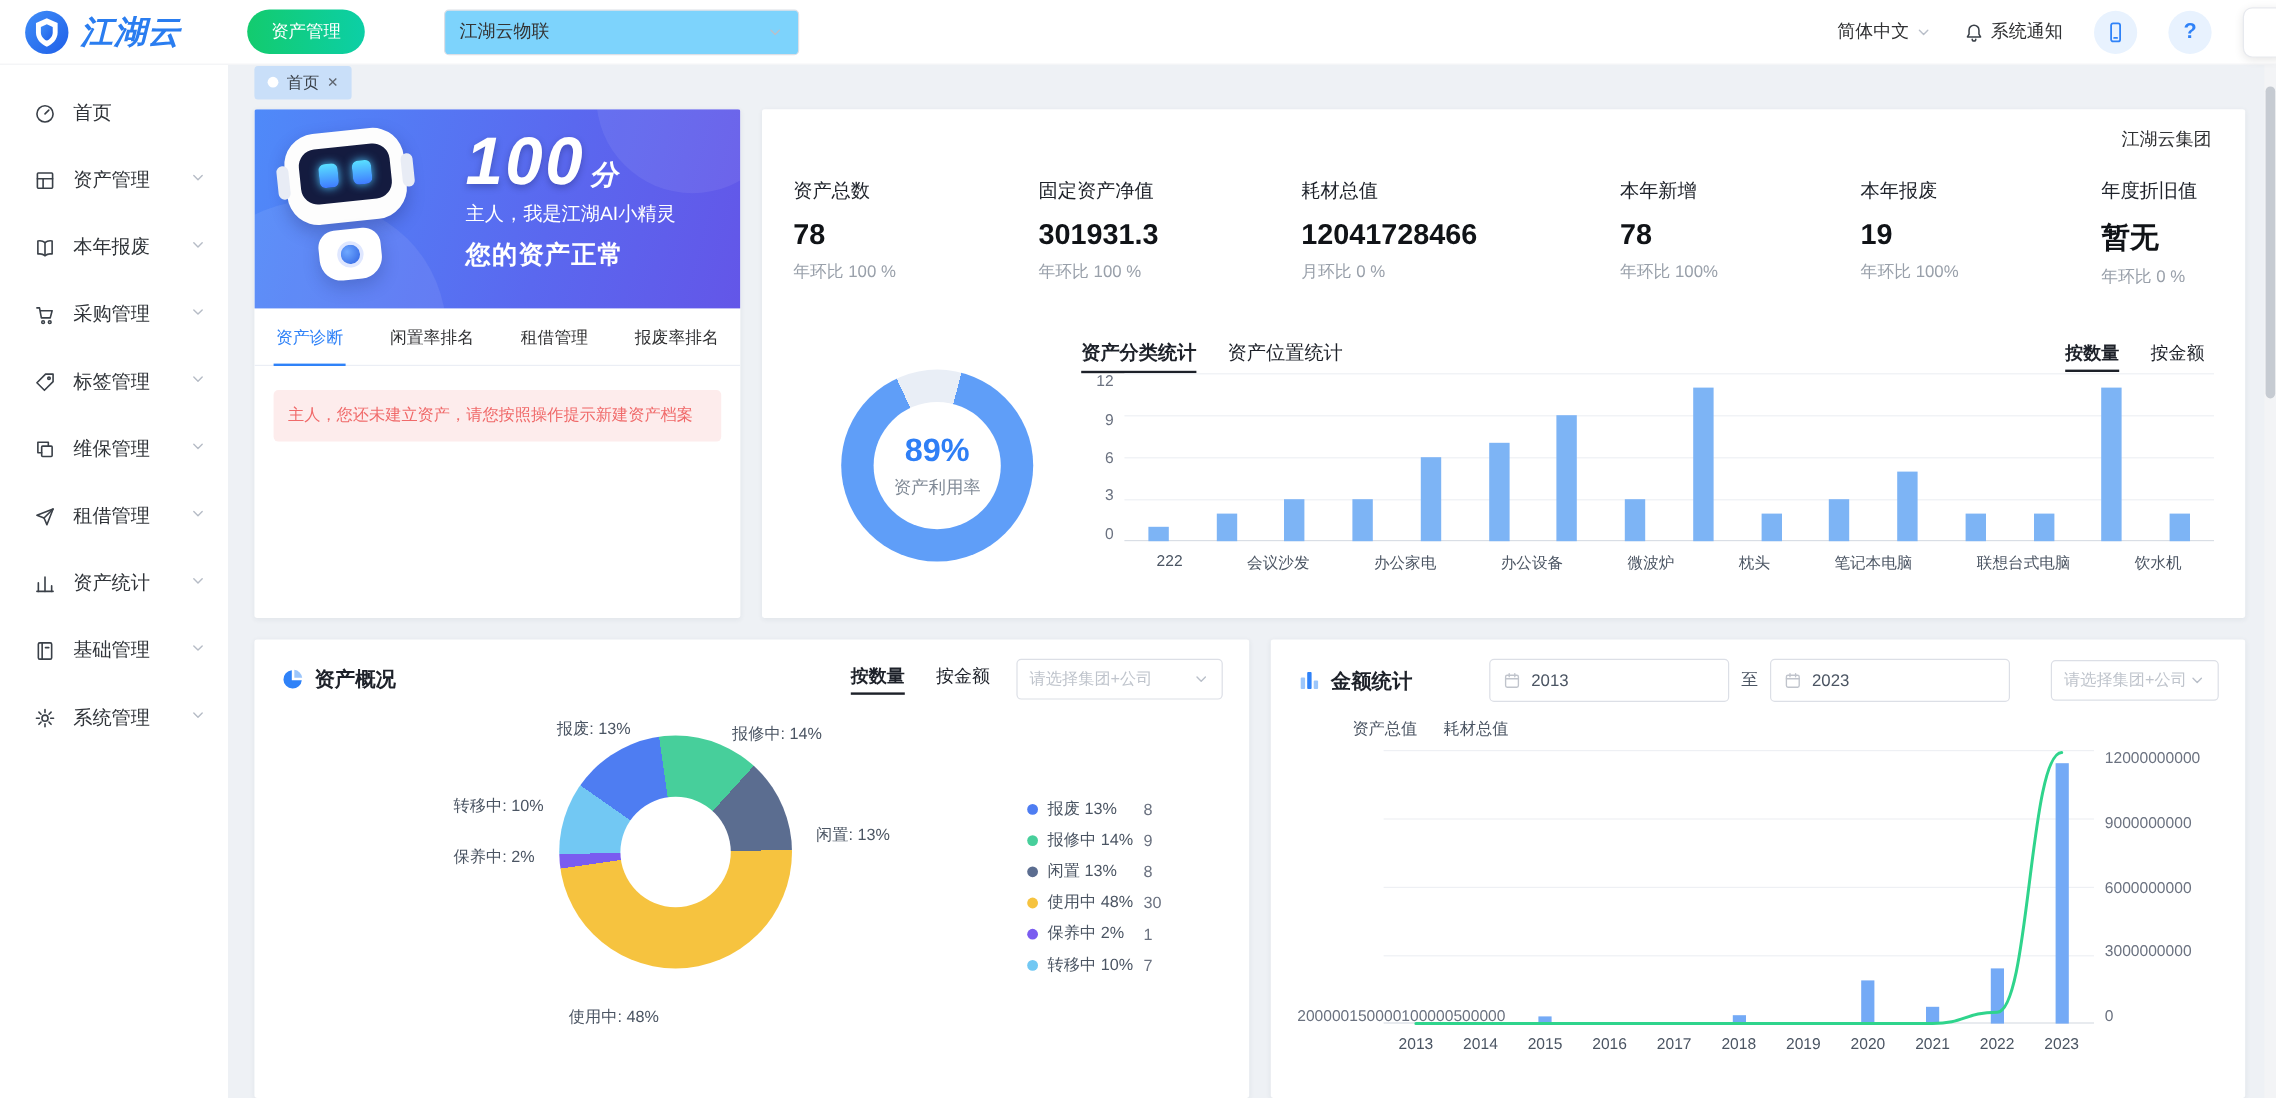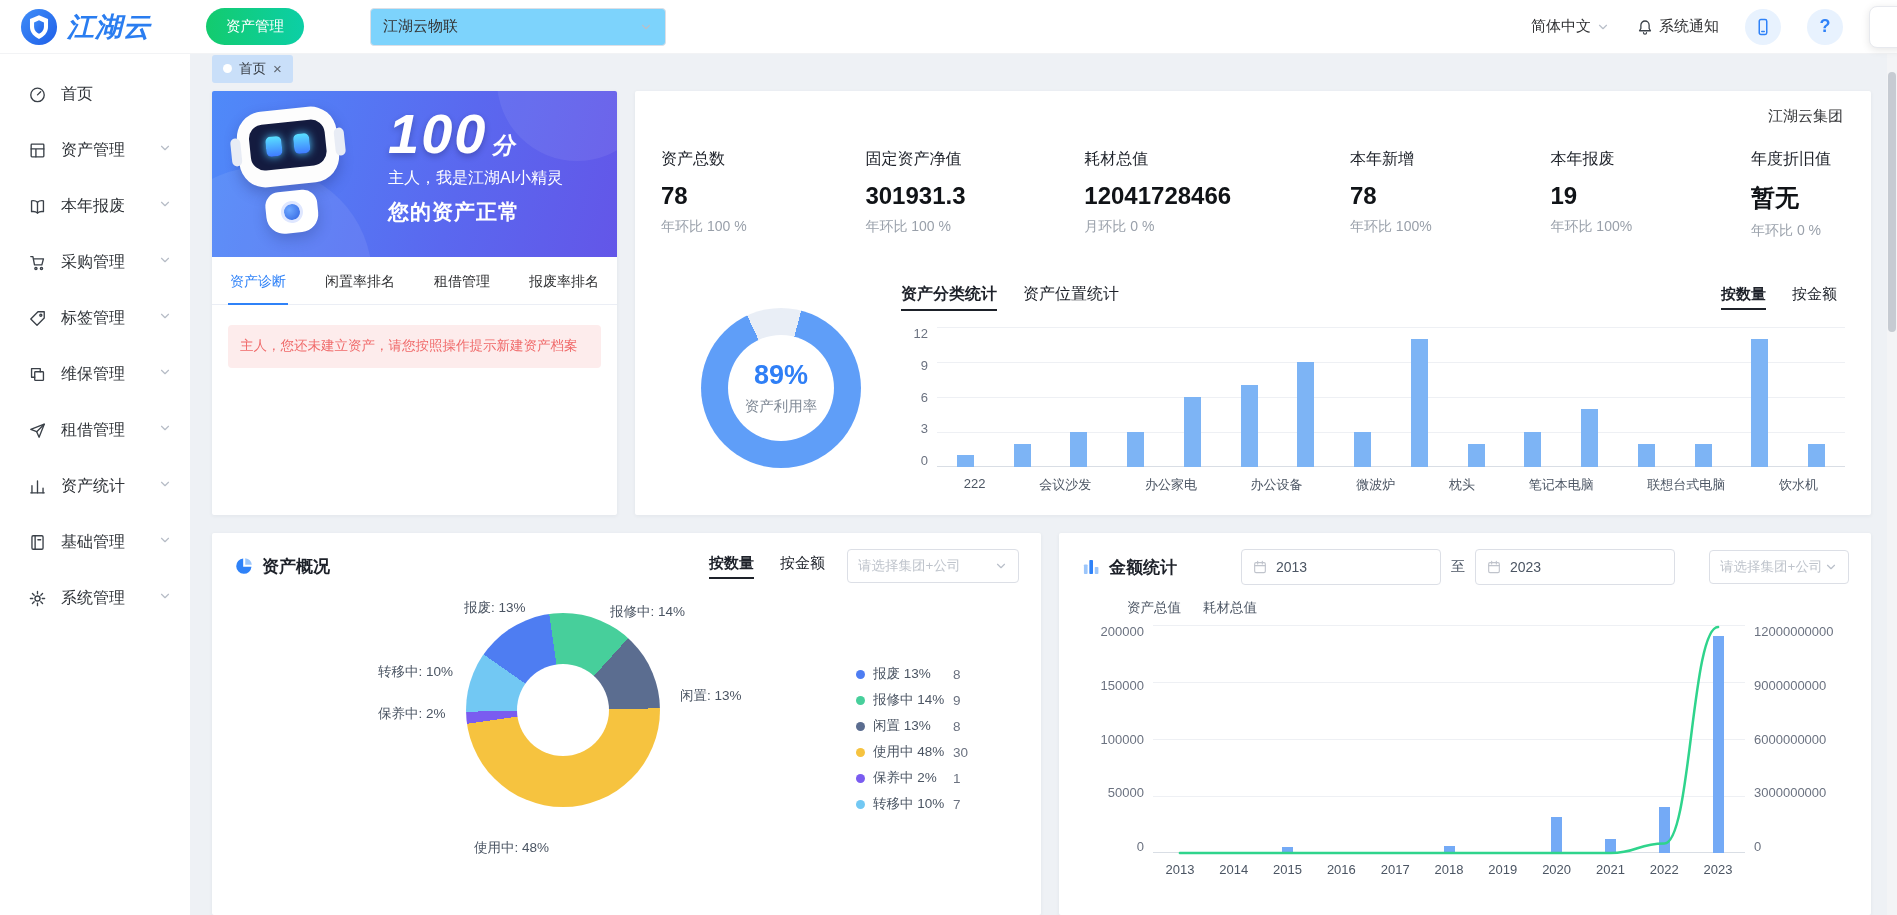--- a/index.html
+++ b/index.html
@@ -78,21 +78,21 @@
 .gauge-center{width:106px;height:106px;border-radius:50%;background:#fff;display:flex;flex-direction:column;align-items:center;justify-content:center}
 .gauge-pct{font-size:27px;font-weight:bold;color:#2f7ff6}
 .gauge-label{font-size:14.5px;color:#808a96;margin-top:6px}
 .overview-chart-zone{flex:1;min-width:0}
 .chart-head{display:flex;align-items:center;justify-content:space-between;padding-right:8px}
 .chart-tabs{display:flex;gap:26px}
 .dtab{font-size:16px;color:#1d2129;cursor:pointer;padding-bottom:6px;position:relative;white-space:nowrap}
 .dtab.sm{font-size:15px}
 .dtab.active{font-weight:bold}
 .dtab.active::after{content:"";position:absolute;left:0;right:0;bottom:0;height:2px;background:#1d2129}
-.cat-chart{display:flex;margin-top:16px}
+.cat-chart{display:flex;}
 .cat-y{width:36px;display:flex;flex-direction:column;justify-content:space-between;align-items:flex-end;height:140px;font-size:13px;color:#6b7280;padding-right:9px;line-height:1}
 .cat-main{flex:1;min-width:0}
 .cat-plot{height:140px;position:relative;display:flex;align-items:flex-end;justify-content:space-around}
 .gridline{position:absolute;left:0;right:0;height:1px;background:#eef0f4}
 .gridline.base{background:#d9dee5}
 .cat-bar{width:17px;background:#7db4f5;position:relative;z-index:1}
 .cat-x{display:flex;justify-content:space-around;font-size:13px;color:#4b5563;margin-top:9px}
 .cat-x span{white-space:nowrap}
 
 
@@ -116,21 +116,21 @@
 
 .amount-card{flex:1;padding:16px 22px 0;min-width:0;display:flex;flex-direction:column}
 .date-group{display:flex;align-items:center;margin-left:64px}
 .date-box{width:200px;height:36px;border:1px solid #dcdfe6;border-radius:4px;display:flex;align-items:center;padding:0 10px;gap:8px;font-size:14px;color:#4b5563;background:#fff;cursor:pointer}
 .date-box svg{width:16px;height:16px;stroke:#c0c4cc;fill:none;stroke-width:1.7;stroke-linecap:round}
 .date-sep{font-size:14px;color:#4b5563;margin:0 10px}
 .amount-card .mini-select{width:140px;margin-left:auto}
 .amt-legend{display:flex;gap:22px;font-size:13.5px;color:#4b5563;margin:14px 0 6px 46px}
 .amt-legend span{cursor:pointer}
 .amt-chart{display:flex;margin-top:2px}
-.amt-yl{width:72px;display:flex;flex-direction:column;justify-content:space-between;align-items:flex-end;height:228px;font-size:13px;color:#6b7280;padding-right:9px;line-height:1}
+.amt-yl{width:72px;display:flex;flex-direction:row;justify-content:space-between;align-items:flex-end;height:228px;font-size:13px;color:#6b7280;padding-right:9px;line-height:1}
 .amt-yr{width:104px;display:flex;flex-direction:column;justify-content:space-between;align-items:flex-start;height:228px;font-size:13px;color:#6b7280;padding-left:9px;line-height:1}
 .amt-main{flex:1;min-width:0}
 .amt-plot{height:228px;position:relative}
 .amt-bar{position:absolute;bottom:0;width:11px;background:#74aaf6}
 .amt-line{position:absolute;left:0;top:0;width:100%;height:100%;overflow:visible}
 .amt-x{display:flex;justify-content:space-around;font-size:13px;color:#4b5563;margin-top:9px}
 
 
 .scrollbar{position:absolute;right:0;top:54px;bottom:0;width:10px;background:#f3f4f6}
 .scroll-thumb{position:absolute;left:1px;top:18px;width:8px;height:260px;border-radius:4px;background:#c6cbd2}

